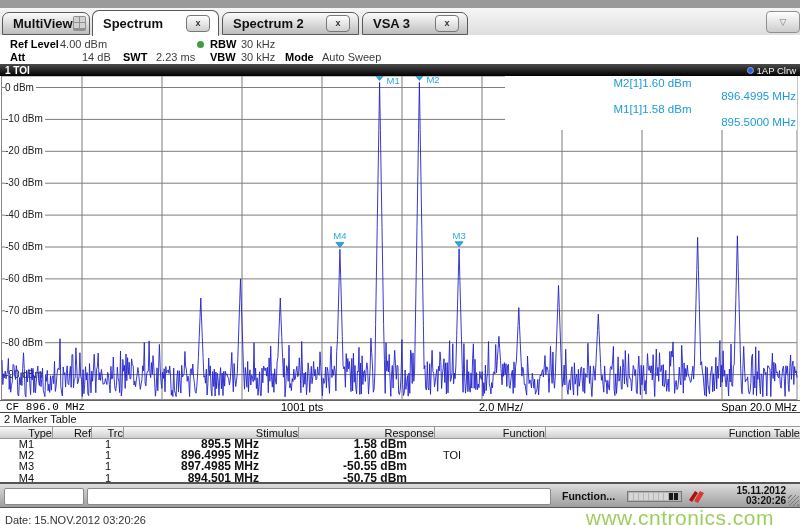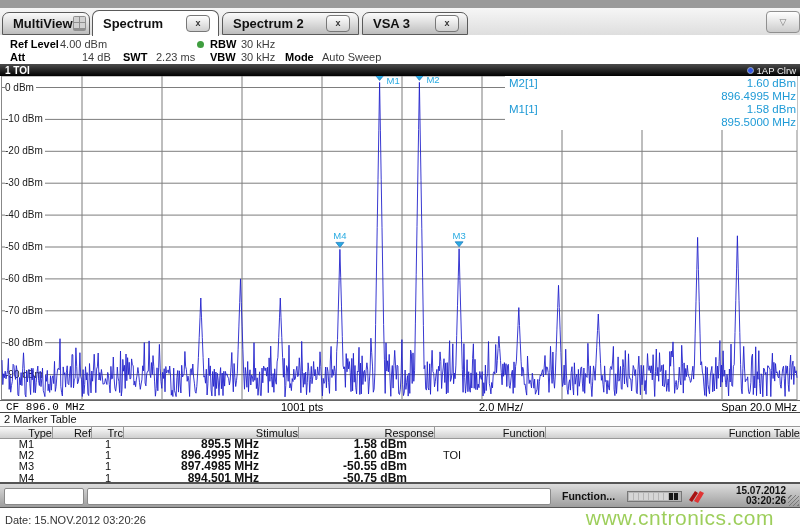--- a/index.html
+++ b/index.html
@@ -34,21 +34,21 @@
   
   .plothdr{position:absolute;left:0;top:56px;width:800px;height:12px;
     background:linear-gradient(#4c4c4c,#000);color:#fff;font-size:10px;display:flex;align-items:center;}
   .plothdr .wt{font-weight:bold;padding-left:5px;flex:1;}
   .trcbadge{display:flex;align-items:center;gap:3px;padding-right:4px;font-size:9.5px;color:#f0f0f0;}
   .trcdot{width:7px;height:7px;border-radius:50%;border:1px solid #9ab;box-sizing:border-box;}
   .plotbody{position:absolute;left:0;top:68px;width:800px;height:324px;background:#fff;}
   .plotbody svg{position:absolute;left:0;top:0;}
   #ylabels span{position:absolute;font-size:10px;color:#1a1a1a;background:#fff;padding:0 2px 0 0;left:5px;}
   #readout{position:absolute;left:505px;top:1px;width:291px;font-size:11.5px;}
-  .ro-row{display:flex;justify-content:space-between;height:13px;line-height:13px;}
+  .ro-row{display:flex;justify-content:center;height:13px;line-height:13px;}
   .ro-label{padding-left:4px;}
   .ro-right{justify-content:flex-end;}
   
   .axisbar{position:absolute;left:0;top:392px;width:800px;height:13px;background:#fff;
     border-top:1px solid #666;border-bottom:1px solid #444;box-sizing:border-box;font-size:11px;color:#000;}
   .axisbar span{position:absolute;top:0;line-height:12px;white-space:nowrap;}
   
   .mkwin{position:absolute;left:0;top:405px;width:800px;height:71px;background:#fff;border-bottom:2px solid #555;box-sizing:border-box;}
   .mktitle{height:13px;font-size:11px;color:#111;padding-left:4px;line-height:13px;background:#fdfdfd;}
   .mkhead{display:grid;grid-template-columns:53px 39px 32px 175px 136px 111px 1fr;height:13px;
@@ -273,21 +273,21 @@
         <i style="background: rgb(214, 214, 214);"></i>
         <i style="background: rgb(214, 214, 214);"></i>
         <i style="background: rgb(23, 23, 23);"></i>
         <i style="background: rgb(23, 23, 23);"></i>
       </div>
     <svg style="position:absolute;left:687px;top:5px;" width="18" height="14" viewBox="0 0 18 14">
       <path d="M2,11 L8,2 L11,4 L5,13 Z" fill="#a81212"></path>
       <path d="M7,12 L13,2 L17,4 L11,14 Z" fill="#e03535"></path>
     </svg>
     <div class="clock">
-      <div>15.07.2012</div>
+      <div>15.11.2012</div>
       <div>03:20:26</div>
     </div>
     <div class="grip"></div>
   </div>
 
   <div class="footer">
     <span class="dateline">Date: 15.NOV.2012  03:20:26</span>
     <span class="watermark">www.cntronics.com</span>
   </div>
 

